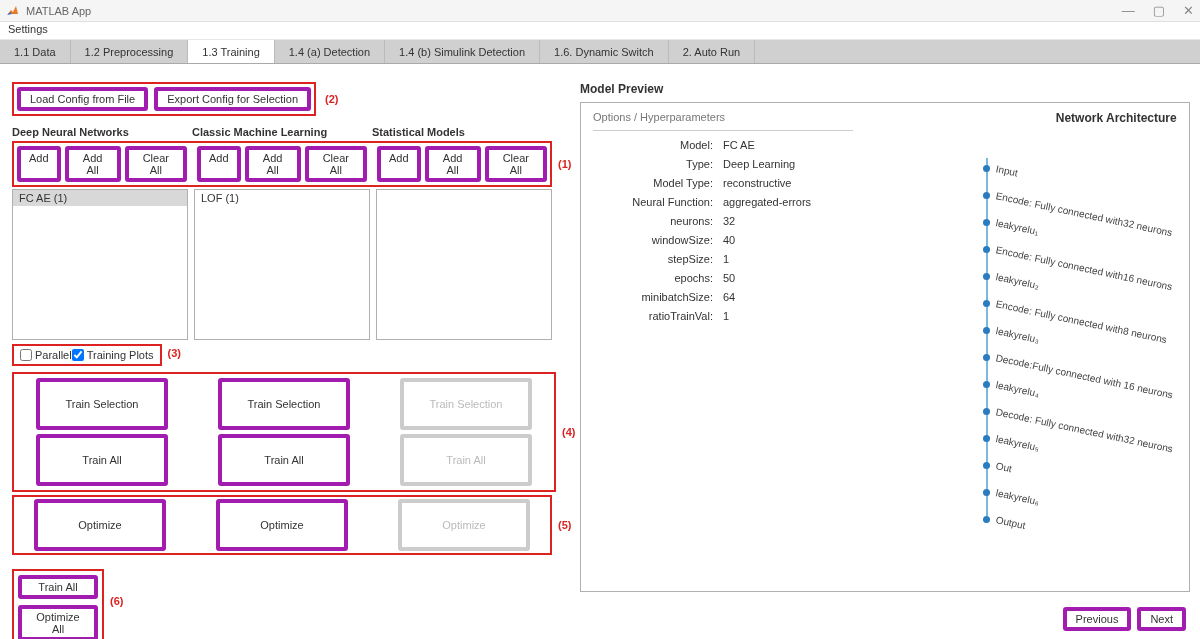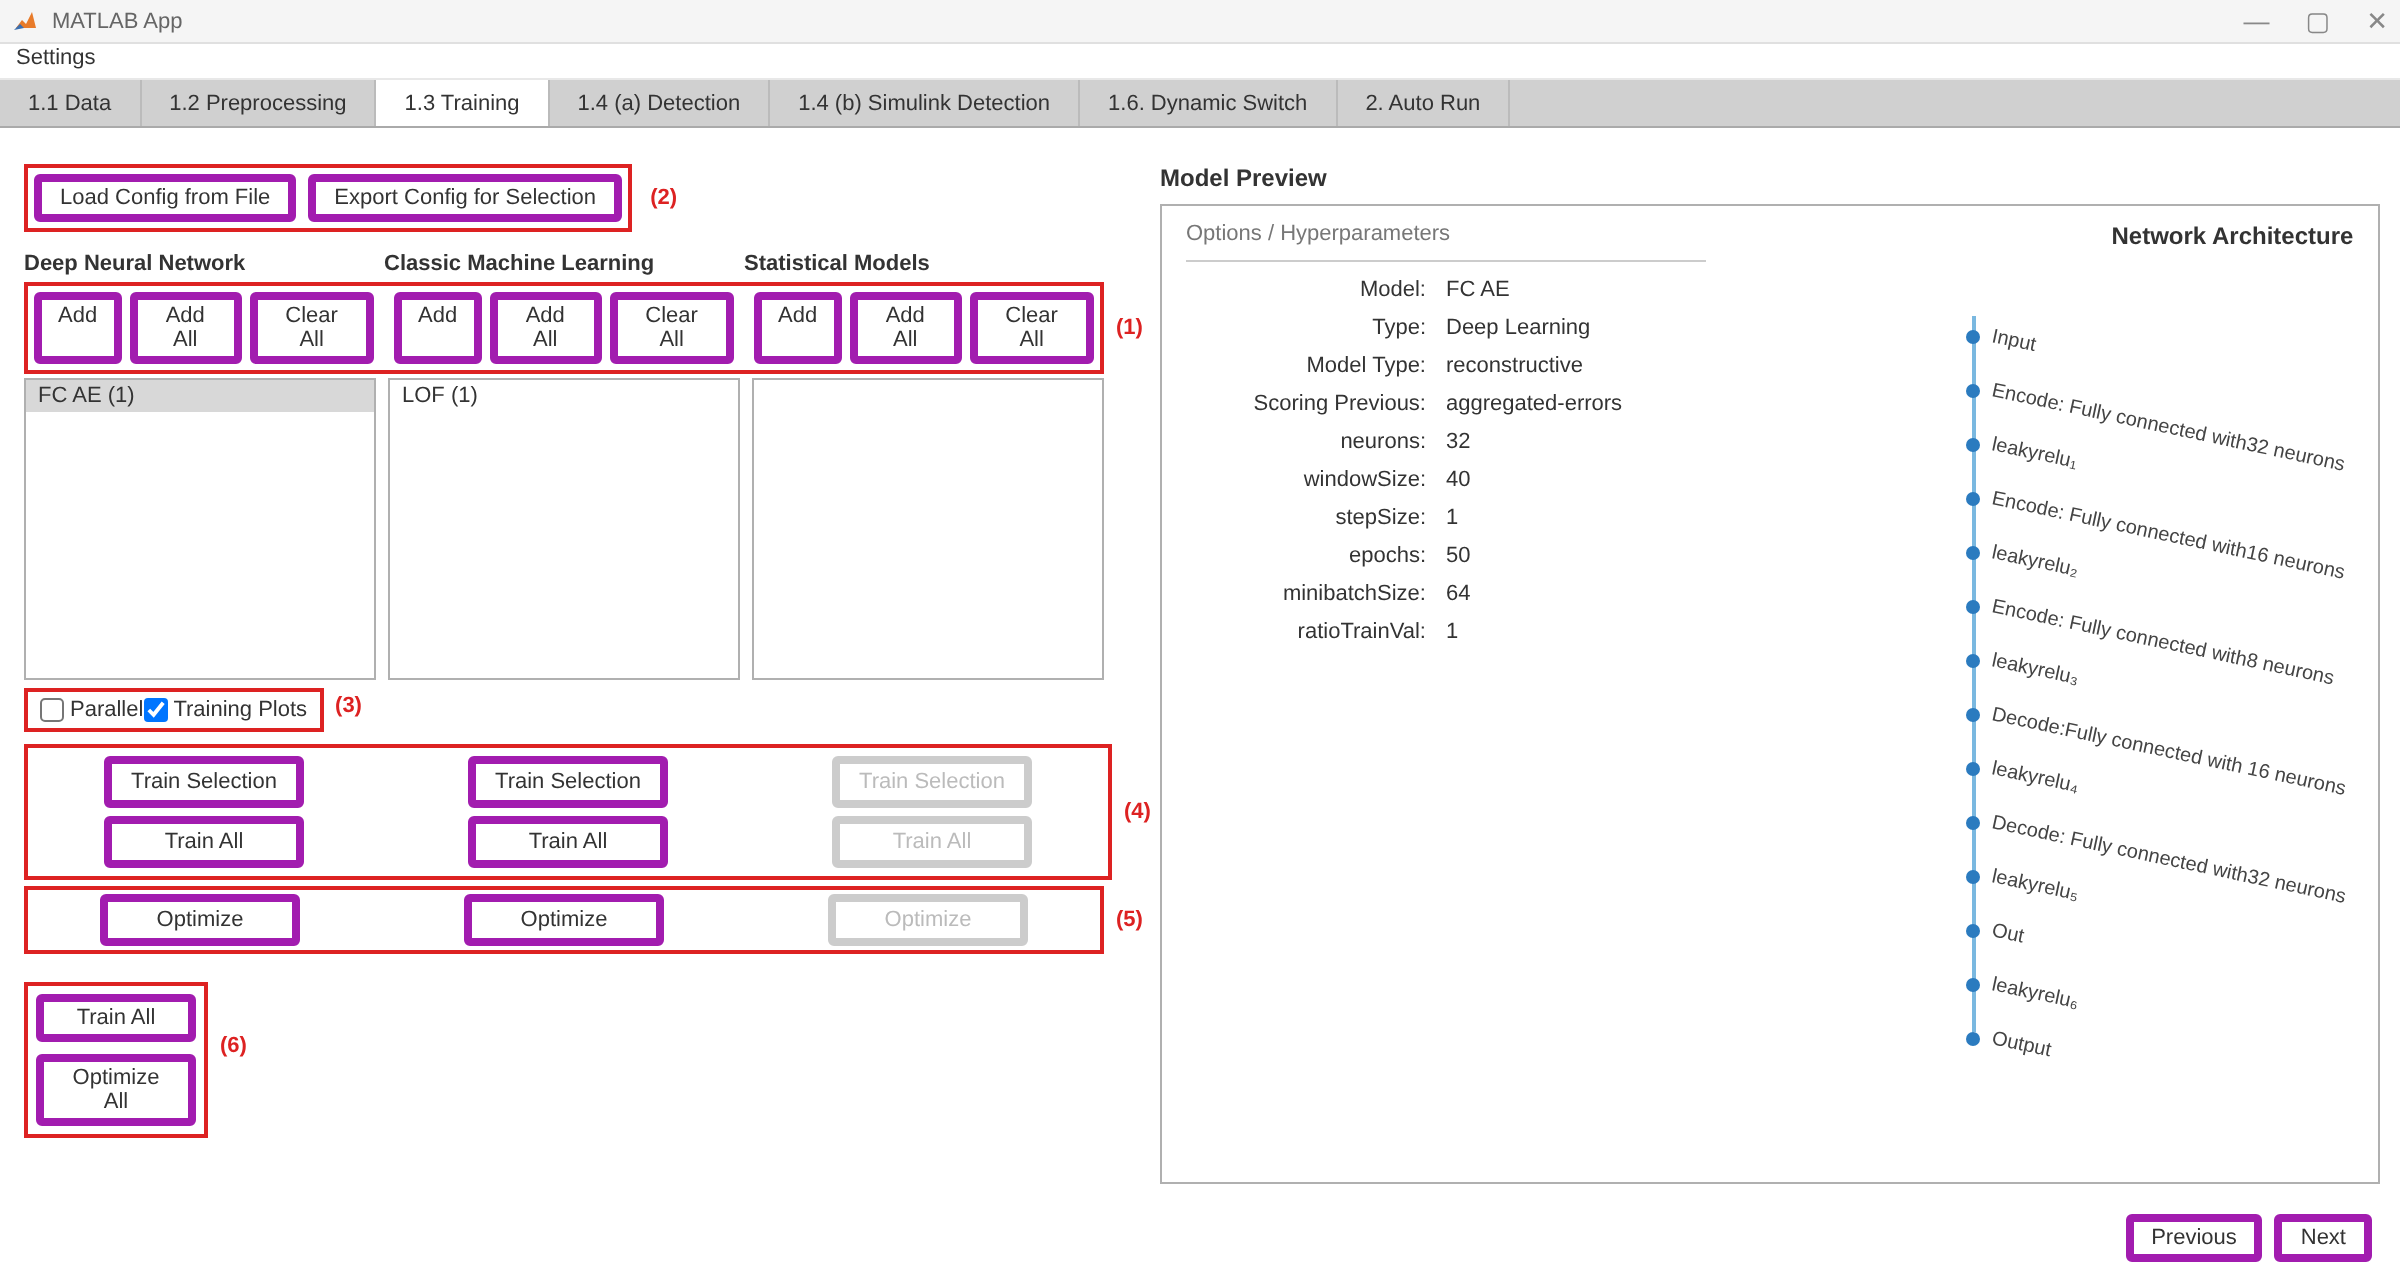--- a/index.html
+++ b/index.html
@@ -12,21 +12,21 @@
 .menubar { height: 18px; background: #fff; padding: 1px 8px; font-size: 11px; color: #333; border-bottom: 1px solid #e8e8e8; }
 .tabbar { height: 24px; background: #d0d0d0; display: flex; align-items: stretch; border-bottom: 1px solid #aaa; }
 .tab { padding: 4px 14px; font-size: 11px; color: #333; border-right: 1px solid #bbb; display: flex; align-items: center; cursor: pointer; background: #d0d0d0; }
 .tab.active { background: #fff; }
 .main { display: flex; padding: 18px 12px 6px 12px; gap: 20px; height: calc(639px - 22px - 18px - 24px - 36px); }
 .left-pane { width: 548px; }
 .right-pane { flex: 1; }
 .redbox { border: 2px solid #d22; }
 .btn { display: inline-block; background: #fff; border: 4px solid #a21caf; border-radius: 3px; padding: 2px 9px; font-size: 11px; cursor: pointer; color: #333; text-align:center; }
 .btn.disabled { color: #bbb; border-color: #ccc; }
-.btn-wide { width: 100px; padding: 3px 0; }
+.btn-wide { width: 132px; padding: 16px 0; }
 .btn-sm { padding: 2px 8px; }
 .config-row { display: inline-flex; gap: 6px; padding: 3px; }
 .annot { color: #d22; font-size: 11px; font-weight: bold; margin-left: 6px; }
 .model-cols { display: flex; gap: 6px; margin-top: 10px; }
 .model-col { width: 174px; }
 .col-header { font-weight: bold; font-size: 11px; margin-bottom: 3px; }
 .btn-row { display: flex; gap: 4px; padding: 2px 2px; }
 .listbox { border: 1px solid #b0b0b0; height: 151px; margin-top: 2px; background: #fff; font-size: 11px; }
 .listbox .item { padding: 2px 6px; }
 .listbox .item.sel { background: #d8d8d8; }
@@ -88,21 +88,21 @@
 <div class="main">
   <div class="left-pane">
     <span class="redbox config-row">
       <span class="btn">Load Config from File</span>
       <span class="btn">Export Config for Selection</span>
     </span>
     <span class="annot">(2)</span>
 
     <div class="model-cols">
       <div class="model-col">
-        <div class="col-header">Deep Neural Network</div>
+        <div class="col-header">Deep Neural Networks</div>
       </div>
       <div class="model-col">
         <div class="col-header">Classic Machine Learning</div>
       </div>
       <div class="model-col">
         <div class="col-header">Statistical Models</div>
       </div>
     </div>
 
     <div style="display:flex; align-items:center;">
@@ -215,21 +215,21 @@
             </div>
             <div class="hp-row">
               <div class="hp-label">Type:</div>
               <div class="hp-val">Deep Learning</div>
             </div>
             <div class="hp-row">
               <div class="hp-label">Model Type:</div>
               <div class="hp-val">reconstructive</div>
             </div>
             <div class="hp-row">
-              <div class="hp-label">Scoring Previous:</div>
+              <div class="hp-label">Neural Function:</div>
               <div class="hp-val">aggregated-errors</div>
             </div>
             <div class="hp-row">
               <div class="hp-label">neurons:</div>
               <div class="hp-val">32</div>
             </div>
             <div class="hp-row">
               <div class="hp-label">windowSize:</div>
               <div class="hp-val">40</div>
             </div>

